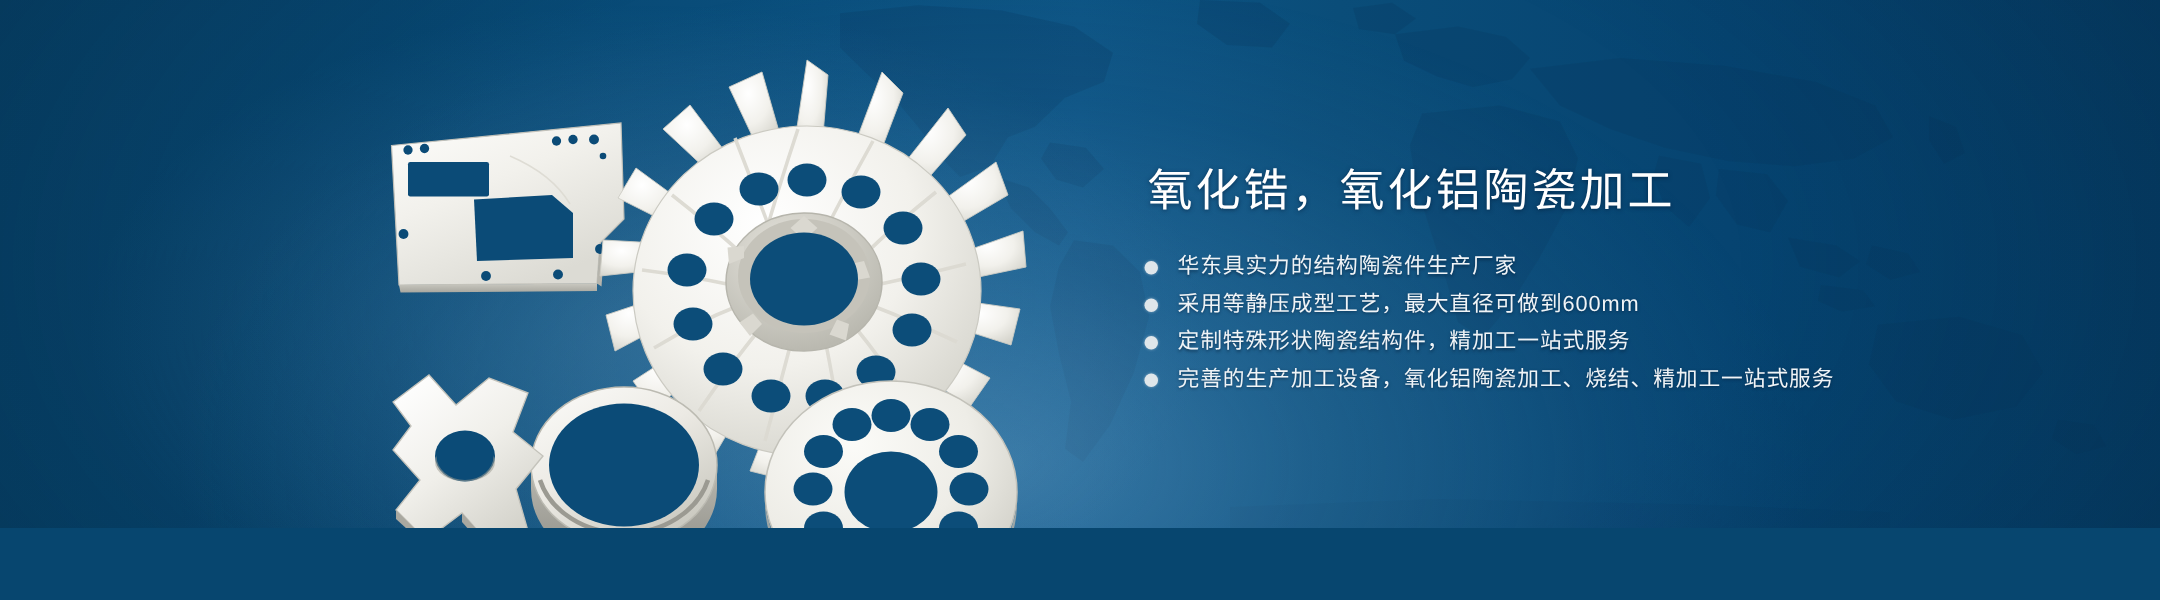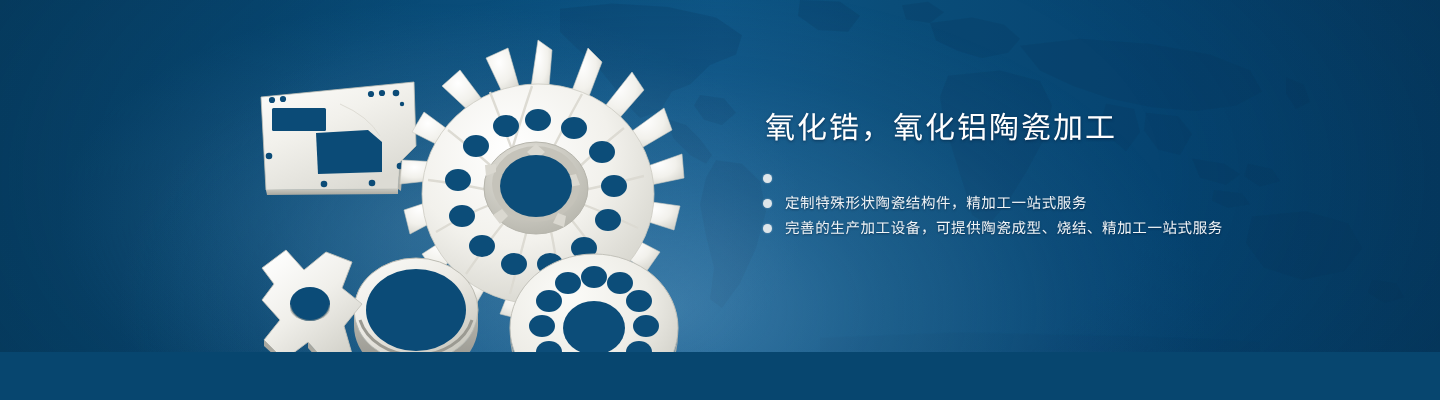--- a/index.html
+++ b/index.html
@@ -335,25 +335,30 @@
       </g>
     </svg>
   </div>
 
   <div class="copy">
     <h1 class="headline">氧化锆，氧化铝陶瓷加工</h1>
 
     <ul class="bullets">
       <li class="bullet">
         <span class="dot"></span>
+        <span class="btext">华东具实力的结构陶瓷件生产厂家</span>
+      </li>
+      <li class="bullet">
+        <span class="dot"></span>
+        <span class="btext">采用等静压成型工艺，最大直径可做到600mm</span>
       </li>
       <li class="bullet">
         <span class="dot"></span>
         <span class="btext">定制特殊形状陶瓷结构件，精加工一站式服务</span>
       </li>
       <li class="bullet">
         <span class="dot"></span>
-        <span class="btext">完善的生产加工设备，可提供陶瓷成型、烧结、精加工一站式服务</span>
+        <span class="btext">完善的生产加工设备，氧化铝陶瓷加工、烧结、精加工一站式服务</span>
       </li>
     </ul>
   </div>
 
 </div>
 
 </body></html>

